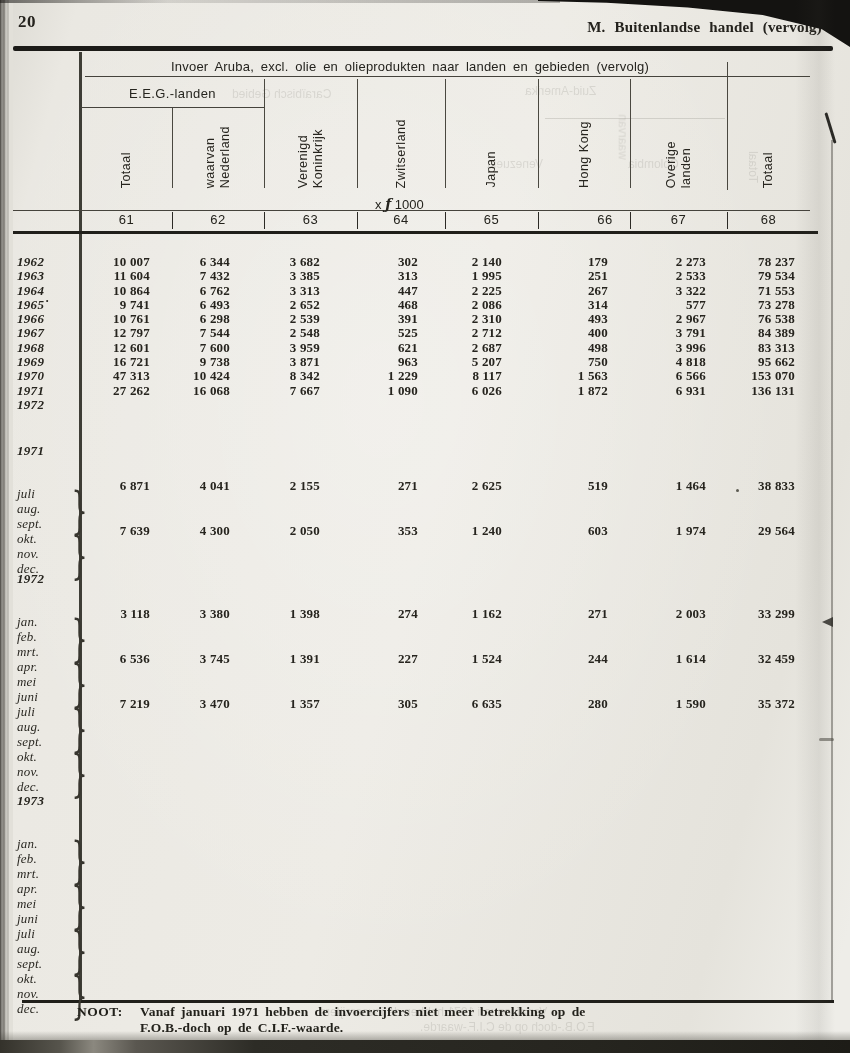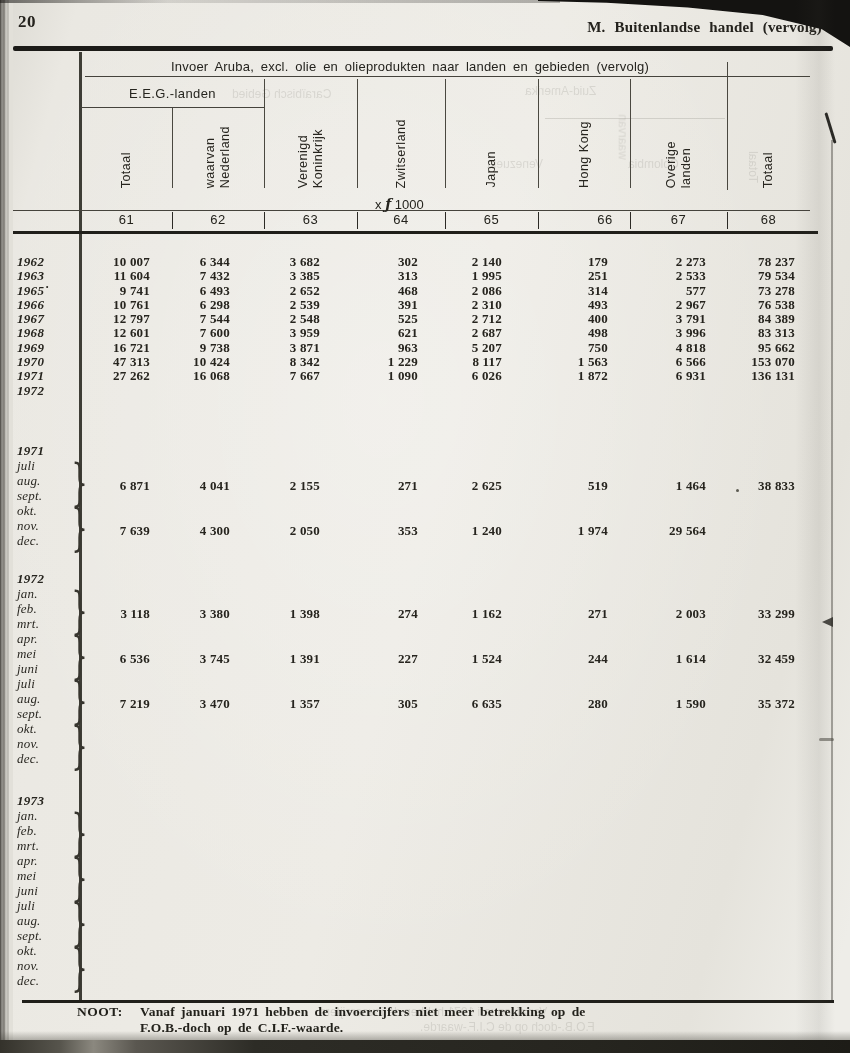--- a/index.html
+++ b/index.html
@@ -53,21 +53,21 @@
   .grid-row>:nth-child(9){padding-right:15px;}
   #annual{position:absolute;left:12px;top:254px;width:798px;}
   .year-row{height:14.3px;}
   .year-row>*{line-height:14.3px;}
   .rlabel{font:italic 700 13px "Liberation Serif",serif;padding-left:5px;color:#26241e;letter-spacing:.3px;}
   .num{text-align:right;font:700 13px "Liberation Serif",serif;color:#26241e;letter-spacing:.2px;}
   .msection{position:absolute;left:12px;width:798px;}
   .sec-year{height:15px;}
   .sec-year>*{line-height:15px;}
   .group-row{height:45px;}
-  .mlabel{position:relative;padding-left:5px;}
+  .mlabel{position:relative;padding-left:5px;margin-top:28px;}
   .month{display:block;height:15px;line-height:15px;font:italic 400 13px "Liberation Serif",serif;color:#2a2822;letter-spacing:.2px;}
   .brace{position:absolute;left:53px;top:50%;transform:translateY(-48%) scale(.55,1.1);font:400 46px "DejaVu Serif",serif;color:#37352e;}
   .group-row .num{line-height:45px;transform:translateY(5px);}
   
   .noot{position:absolute;left:77px;top:1004px;display:flex;font:700 13.5px "Liberation Serif",serif;color:#22211b;}
   .noot-label{width:63px;letter-spacing:.5px;}
   .noot-lines{width:648px;line-height:15.5px;word-spacing:2.5px;letter-spacing:.2px;}
   
   .ghost{position:absolute;opacity:.13;color:#4a483f;font:12px "Liberation Sans",sans-serif;transform:scaleX(-1);filter:blur(.4px);white-space:nowrap;pointer-events:none;}
   .ghost.rot{transform:rotate(90deg) scaleX(-1);}
@@ -183,20 +183,31 @@
         <span class="num">11 604</span>
         <span class="num">7 432</span>
         <span class="num">3 385</span>
         <span class="num">313</span>
         <span class="num">1 995</span>
         <span class="num">251</span>
         <span class="num">2 533</span>
         <span class="num">79 534</span>
       </div>
       <div class="grid-row year-row">
+        <span class="rlabel">1964</span>
+        <span class="num">10 864</span>
+        <span class="num">6 762</span>
+        <span class="num">3 313</span>
+        <span class="num">447</span>
+        <span class="num">2 225</span>
+        <span class="num">267</span>
+        <span class="num">3 322</span>
+        <span class="num">71 553</span>
+      </div>
+      <div class="grid-row year-row">
         <span class="rlabel">1965˙</span>
         <span class="num">9 741</span>
         <span class="num">6 493</span>
         <span class="num">2 652</span>
         <span class="num">468</span>
         <span class="num">2 086</span>
         <span class="num">314</span>
         <span class="num">577</span>
         <span class="num">73 278</span>
       </div>
@@ -304,20 +315,21 @@
             <span class="month">okt.</span>
             <span class="month">nov.</span>
             <span class="month">dec.</span>
             <span class="brace">}</span>
           </div>
           <div class="num">7 639</div>
           <div class="num">4 300</div>
           <div class="num">2 050</div>
           <div class="num">353</div>
           <div class="num">1 240</div>
+          <div class="num">603</div>
           <div class="num">1 974</div>
           <div class="num">29 564</div>
         </div>
       </div>
       <div class="msection" style="top: 571px;">
         <div class="grid-row sec-year">
           <span class="rlabel">1972</span>
         </div>
         <div class="grid-row group-row">
           <div class="mlabel">

